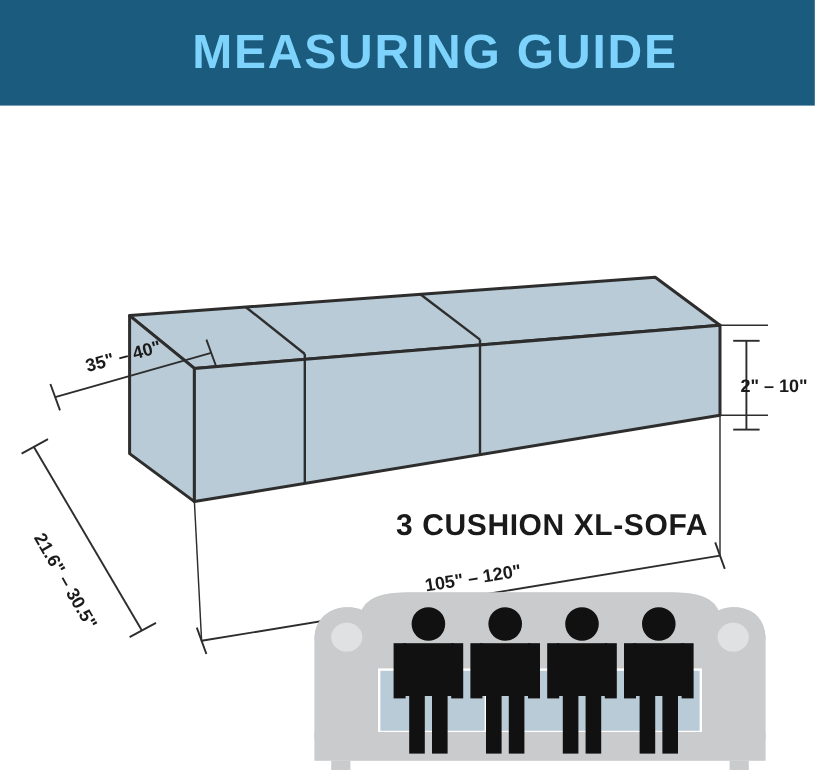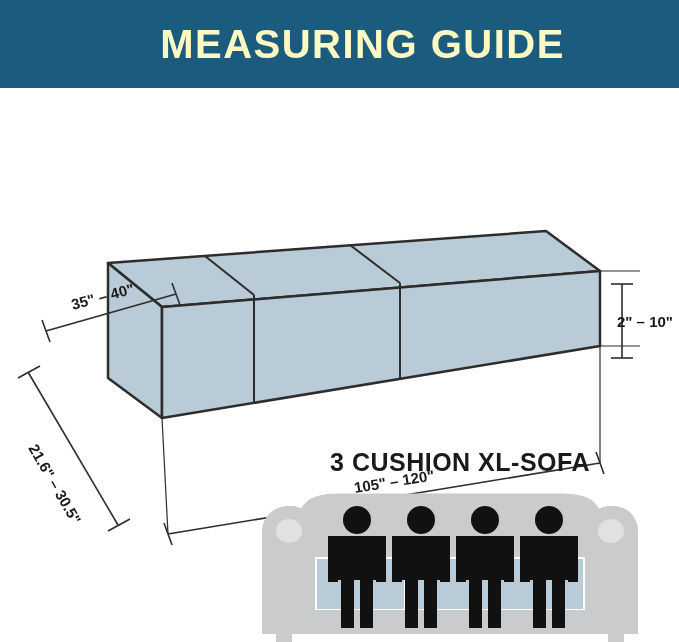--- a/index.html
+++ b/index.html
@@ -25,21 +25,21 @@
     left: 0;
     top: 0;
     width: 679px;
     height: 88px;
     background: #1b5b7e;
     display: flex;
     align-items: center;
     justify-content: center;
   }
   .header-title {
-    color: #fef9c3;
+    color: #7dd3fc;
     font-size: 40px;
     font-weight: bold;
     letter-spacing: 1.5px;
     text-align: right;
     font-family: "Liberation Sans", sans-serif;
     margin-left: 46px;
   }
   .diagram-area {
     position: absolute;
     left: 0;
@@ -52,21 +52,21 @@
   }
   .dim-label {
     font-family: "Liberation Sans", sans-serif;
     font-size: 15px;
     font-weight: bold;
     fill: #1a1a1a;
   }
   .sofa-caption {
     position: absolute;
     left: 250px;
-    top: 360px;
+    top: 336px;
     width: 420px;
     text-align: center;
     font-size: 25px;
     font-weight: bold;
     color: #1a1a1a;
     letter-spacing: 0.5px;
   }
 </style>
 </head>
 <body>

